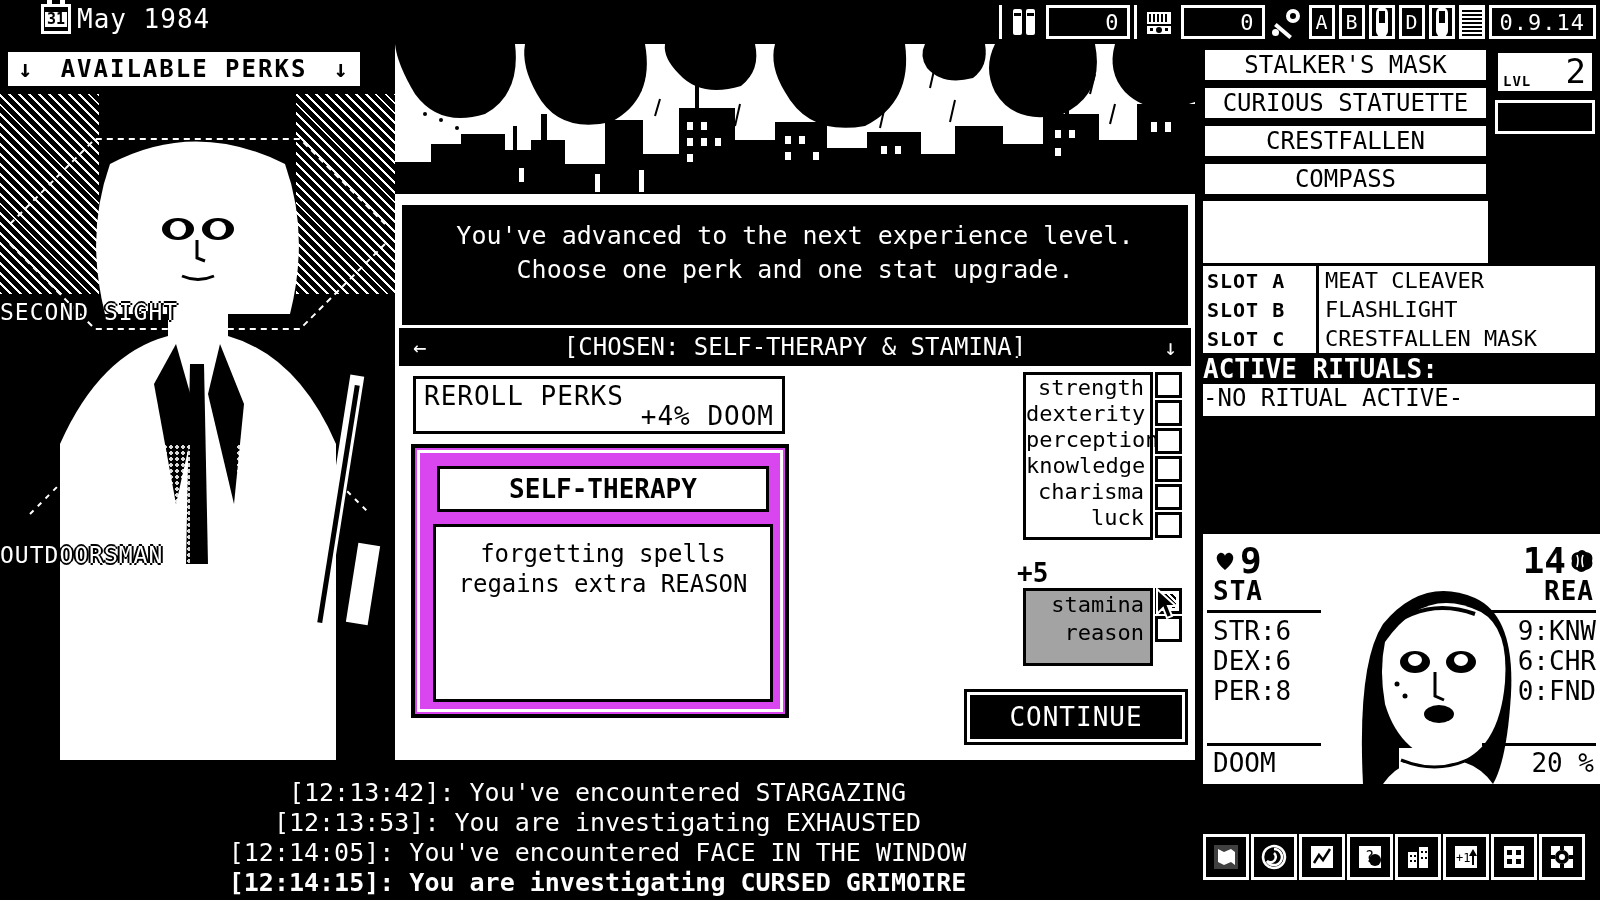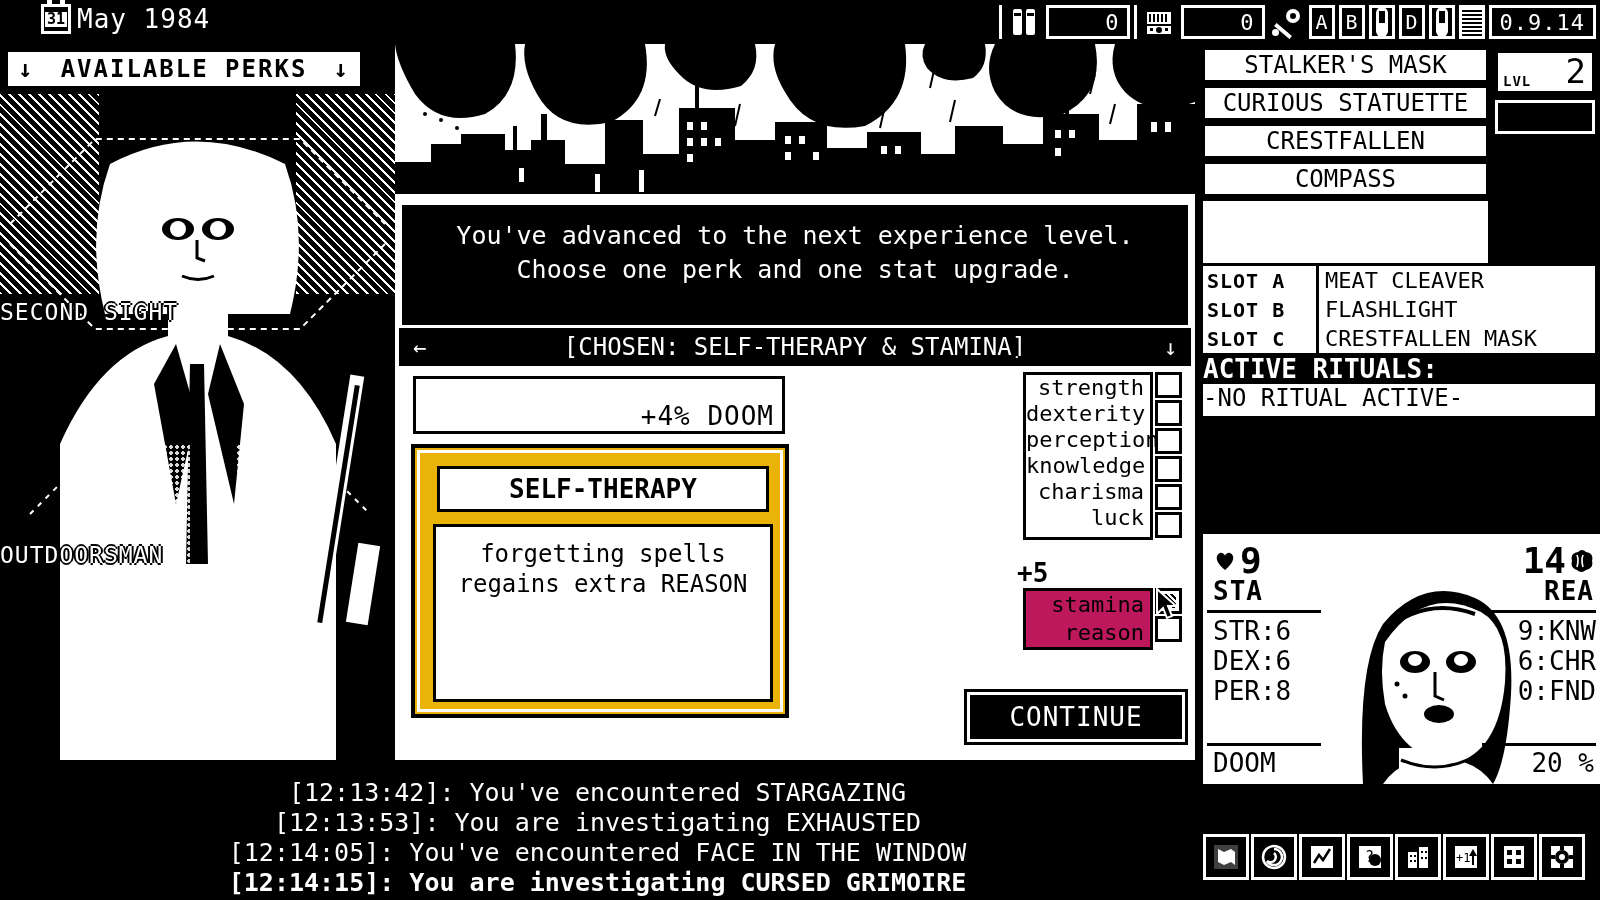--- a/index.html
+++ b/index.html
@@ -81,40 +81,40 @@
       display:flex; align-items:center; justify-content:space-between; padding:0 14px; }
   #chosen-row .txt { flex:1; text-align:center; font-size:24px; letter-spacing:0px;}
   .navarrow { font-size:22px; }
 
   #reroll-btn { position:absolute; left:18px; top:180px; width:372px; height:58px;
      background:#fff; border:3px solid #000; color:#000; }
   #reroll-btn .rl { position:absolute; left:8px; top:2px; font-size:26px; letter-spacing:1px;}
   #reroll-btn .rr { position:absolute; right:8px; bottom:0px; font-size:26px; letter-spacing:1px;}
 
   #perk-card { position:absolute; left:16px; top:248px; width:378px; height:274px;
-      background:#eab308; border:4px solid #000; }
+      background:#d946ef; border:4px solid #000; }
   #perk-card .inner-border{ position:absolute; inset:2px; border:3px solid #fff;}
   #perk-title { position:absolute; left:22px; top:18px; width:332px; height:46px;
       background:#fff; color:#000; border:3px solid #000;
       display:flex;align-items:center;justify-content:center;
       font-size:26px; font-weight:bold; letter-spacing:0px;}
   #perk-desc { position:absolute; left:18px; top:76px; width:340px; height:178px;
       background:#fff; color:#000; border:3px solid #000; padding-top:12px; text-align:center;}
   #perk-desc div { font-size:24px; line-height:30px; }
 
   
   #stat1-label { position:absolute; left:622px; top:146px; font-size:26px; font-weight:bold; color:#000;}
   #stat1-box { position:absolute; left:628px; top:176px; width:130px; height:168px;
        background:#fff; border:3px solid #000; }
   #stat1-box .srow { height:26px; text-align:right; padding-right:6px; font-size:22px; color:#000; line-height:26px;}
   #stat1-checks { position:absolute; left:760px; top:176px; width:30px; height:168px; }
   .chk { width:27px; height:26px; border:3px solid #000; background:#fff; margin-bottom:2px;}
   #stat2-label { position:absolute; left:622px; top:362px; font-size:26px; font-weight:bold; color:#000;}
-  #stat2-box { position:absolute; left:628px; top:392px; width:130px; height:62px;
-       background:#be185d; border:3px solid #000; }
+  #stat2-box { position:absolute; left:628px; top:392px; width:130px; height:78px;
+       background:#a3a3a3; border:3px solid #000; }
   #stat2-box .srow { height:28px; text-align:right; padding-right:6px; font-size:22px; color:#000; line-height:28px;}
   #stat2-checks { position:absolute; left:760px; top:392px; width:30px; height:62px;}
   .chk-checked { background:#fff; position:relative; }
   .chk-checked:after{ content:""; position:absolute; inset:3px;
      background: repeating-linear-gradient(45deg,#000 0 2px,transparent 2px 4px);}
 
   #continue-btn { position:absolute; left:572px; top:496px; width:218px; height:50px;
       background:#000; border:3px solid #fff; outline:3px solid #000;
       display:flex;align-items:center;justify-content:center;
       font-size:26px; letter-spacing:1px; }
@@ -405,20 +405,21 @@
       <div class="line">Choose one perk and one stat upgrade.</div>
     </div>
 
     <div id="chosen-row">
       <span class="navarrow">←</span>
       <span class="txt">[CHOSEN: SELF-THERAPY &amp; STAMINA]</span>
       <span class="navarrow">↓</span>
     </div>
 
     <div id="reroll-btn">
+      <span class="rl">REROLL PERKS</span>
       <span class="rr">+4% DOOM</span>
     </div>
 
     <div id="perk-card">
       <div class="inner-border"></div>
       <div id="perk-title">SELF-THERAPY</div>
       <div id="perk-desc">
         <div>forgetting spells</div>
         <div>regains extra REASON</div>
       </div>

